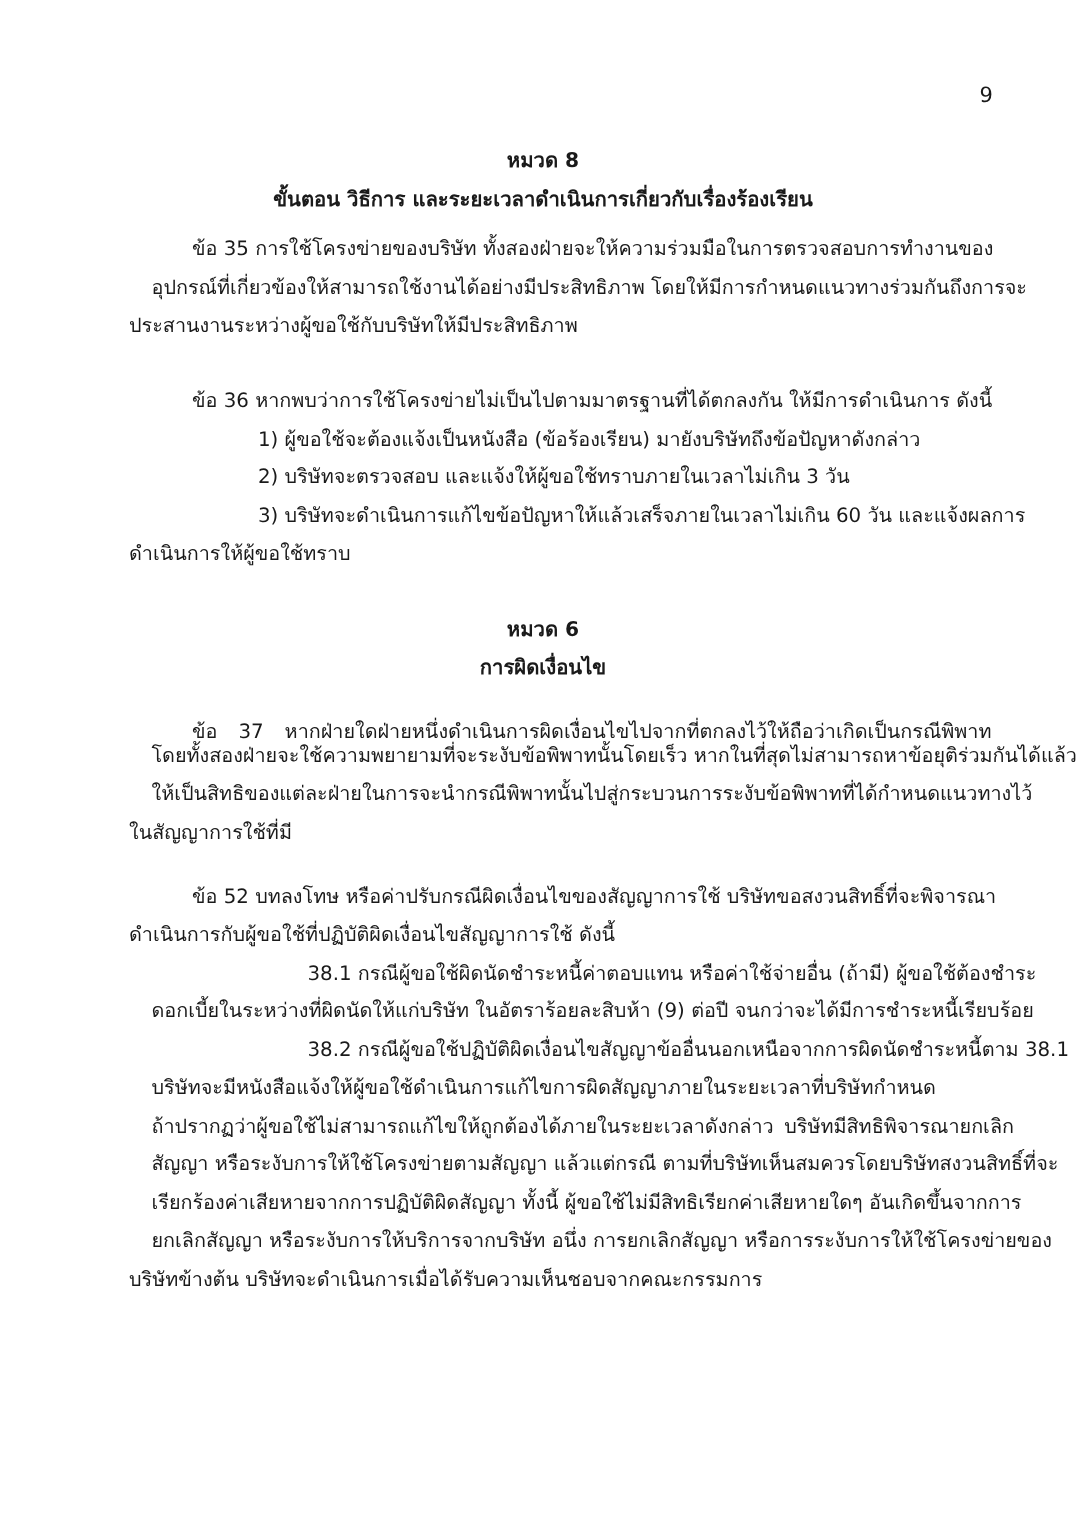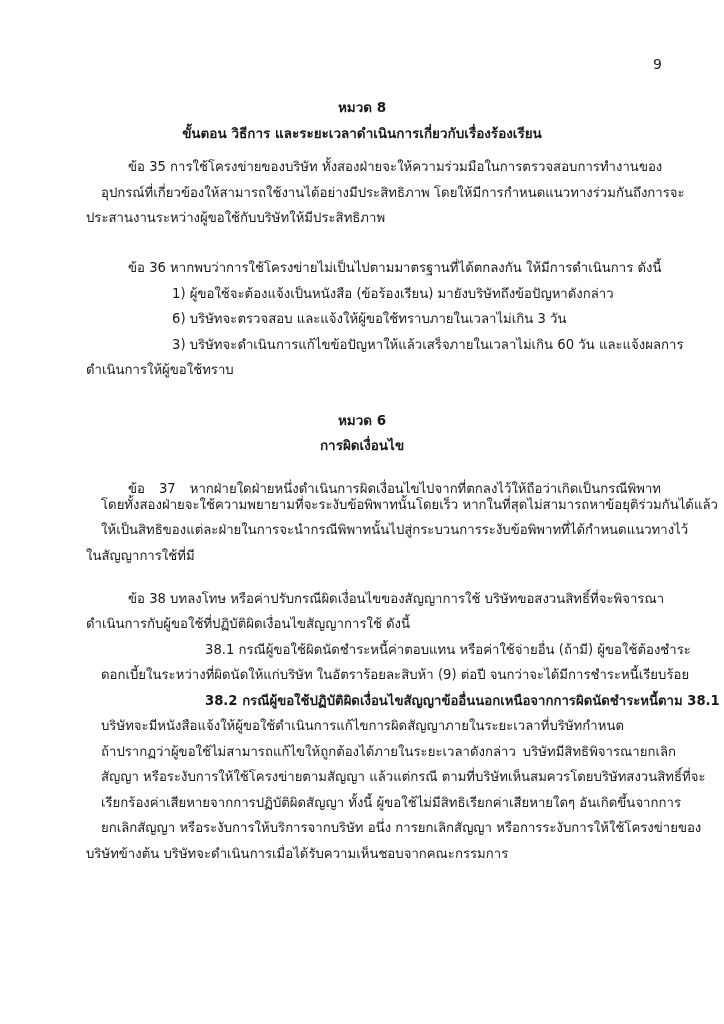--- a/index.html
+++ b/index.html
@@ -26,36 +26,36 @@
 
   <div class="line center bold" style="top:97px">หมวด 8</div>
   <div class="line center bold" style="top:123px">ขั้นตอน วิธีการ และระยะเวลาดำเนินการเกี่ยวกับเรื่องร้องเรียน</div>
 
   <div class="line" style="top:157px; left:128px; width:533px; text-align:justify; text-align-last:justify;">ข้อ 35  การใช้โครงข่ายของบริษัท ทั้งสองฝ่ายจะให้ความร่วมมือในการตรวจสอบการทำงานของ</div>
   <div class="line j" style="top:183px">อุปกรณ์ที่เกี่ยวข้องให้สามารถใช้งานได้อย่างมีประสิทธิภาพ โดยให้มีการกำหนดแนวทางร่วมกันถึงการจะ</div>
   <div class="line jlast" style="top:208px">ประสานงานระหว่างผู้ขอใช้กับบริษัทให้มีประสิทธิภาพ</div>
 
   <div class="line" style="top:258px; left:128px;">ข้อ 36  หากพบว่าการใช้โครงข่ายไม่เป็นไปตามมาตรฐานที่ได้ตกลงกัน ให้มีการดำเนินการ ดังนี้</div>
   <div class="line" style="top:284px; left:172px;">1) ผู้ขอใช้จะต้องแจ้งเป็นหนังสือ (ข้อร้องเรียน) มายังบริษัทถึงข้อปัญหาดังกล่าว</div>
-  <div class="line" style="top:309px; left:172px;">6) บริษัทจะตรวจสอบ และแจ้งให้ผู้ขอใช้ทราบภายในเวลาไม่เกิน 3 วัน</div>
+  <div class="line" style="top:309px; left:172px;">2) บริษัทจะตรวจสอบ และแจ้งให้ผู้ขอใช้ทราบภายในเวลาไม่เกิน 3 วัน</div>
   <div class="line" style="top:335px; left:172px; width:489px; text-align:justify; text-align-last:justify;">3) บริษัทจะดำเนินการแก้ไขข้อปัญหาให้แล้วเสร็จภายในเวลาไม่เกิน 60 วัน และแจ้งผลการ</div>
   <div class="line jlast" style="top:360px">ดำเนินการให้ผู้ขอใช้ทราบ</div>
 
   <div class="line center bold" style="top:410px">หมวด 6</div>
   <div class="line center bold" style="top:435px">การผิดเงื่อนไข</div>
 
   <div class="line" style="top:469px; left:128px; width:533px; text-align:justify; text-align-last:justify;margin-top:10px;">ข้อ 37  หากฝ่ายใดฝ่ายหนึ่งดำเนินการผิดเงื่อนไขไปจากที่ตกลงไว้ให้ถือว่าเกิดเป็นกรณีพิพาท</div>
   <div class="line j" style="top:495px">โดยทั้งสองฝ่ายจะใช้ความพยายามที่จะระงับข้อพิพาทนั้นโดยเร็ว หากในที่สุดไม่สามารถหาข้อยุติร่วมกันได้แล้ว</div>
   <div class="line j" style="top:520px">ให้เป็นสิทธิของแต่ละฝ่ายในการจะนำกรณีพิพาทนั้นไปสู่กระบวนการระงับข้อพิพาทที่ได้กำหนดแนวทางไว้</div>
   <div class="line jlast" style="top:546px">ในสัญญาการใช้ที่มี</div>
 
-  <div class="line" style="top:589px; left:128px; width:533px; text-align:justify; text-align-last:justify;">ข้อ 38  บทลงโทษ หรือค่าปรับกรณีผิดเงื่อนไขของสัญญาการใช้ บริษัทขอสงวนสิทธิ์ที่จะพิจารณา</div>
+  <div class="line" style="top:589px; left:128px; width:533px; text-align:justify; text-align-last:justify;">ข้อ 52  บทลงโทษ หรือค่าปรับกรณีผิดเงื่อนไขของสัญญาการใช้ บริษัทขอสงวนสิทธิ์ที่จะพิจารณา</div>
   <div class="line jlast" style="top:614px">ดำเนินการกับผู้ขอใช้ที่ปฏิบัติผิดเงื่อนไขสัญญาการใช้ ดังนี้</div>
   <div class="line" style="top:640px; left:205px; width:456px; text-align:justify; text-align-last:justify;">38.1  กรณีผู้ขอใช้ผิดนัดชำระหนี้ค่าตอบแทน หรือค่าใช้จ่ายอื่น (ถ้ามี) ผู้ขอใช้ต้องชำระ</div>
   <div class="line j" style="top:665px">ดอกเบี้ยในระหว่างที่ผิดนัดให้แก่บริษัท ในอัตราร้อยละสิบห้า (9) ต่อปี จนกว่าจะได้มีการชำระหนี้เรียบร้อย</div>
-  <div class="line" style="top:691px; left:205px; width:456px; text-align:justify; text-align-last:justify;font-weight:bold;">38.2  กรณีผู้ขอใช้ปฏิบัติผิดเงื่อนไขสัญญาข้ออื่นนอกเหนือจากการผิดนัดชำระหนี้ตาม 38.1</div>
+  <div class="line" style="top:691px; left:205px; width:456px; text-align:justify; text-align-last:justify;">38.2  กรณีผู้ขอใช้ปฏิบัติผิดเงื่อนไขสัญญาข้ออื่นนอกเหนือจากการผิดนัดชำระหนี้ตาม 38.1</div>
   <div class="line j" style="top:716px">บริษัทจะมีหนังสือแจ้งให้ผู้ขอใช้ดำเนินการแก้ไขการผิดสัญญาภายในระยะเวลาที่บริษัทกำหนด</div>
   <div class="line j" style="top:742px">ถ้าปรากฏว่าผู้ขอใช้ไม่สามารถแก้ไขให้ถูกต้องได้ภายในระยะเวลาดังกล่าว บริษัทมีสิทธิพิจารณายกเลิก</div>
   <div class="line j" style="top:767px">สัญญา หรือระงับการให้ใช้โครงข่ายตามสัญญา แล้วแต่กรณี ตามที่บริษัทเห็นสมควรโดยบริษัทสงวนสิทธิ์ที่จะ</div>
   <div class="line j" style="top:793px">เรียกร้องค่าเสียหายจากการปฏิบัติผิดสัญญา ทั้งนี้ ผู้ขอใช้ไม่มีสิทธิเรียกค่าเสียหายใดๆ อันเกิดขึ้นจากการ</div>
   <div class="line j" style="top:818px">ยกเลิกสัญญา หรือระงับการให้บริการจากบริษัท อนึ่ง การยกเลิกสัญญา หรือการระงับการให้ใช้โครงข่ายของ</div>
   <div class="line jlast" style="top:844px">บริษัทข้างต้น บริษัทจะดำเนินการเมื่อได้รับความเห็นชอบจากคณะกรรมการ</div>
 </div>
 
 </body></html>

